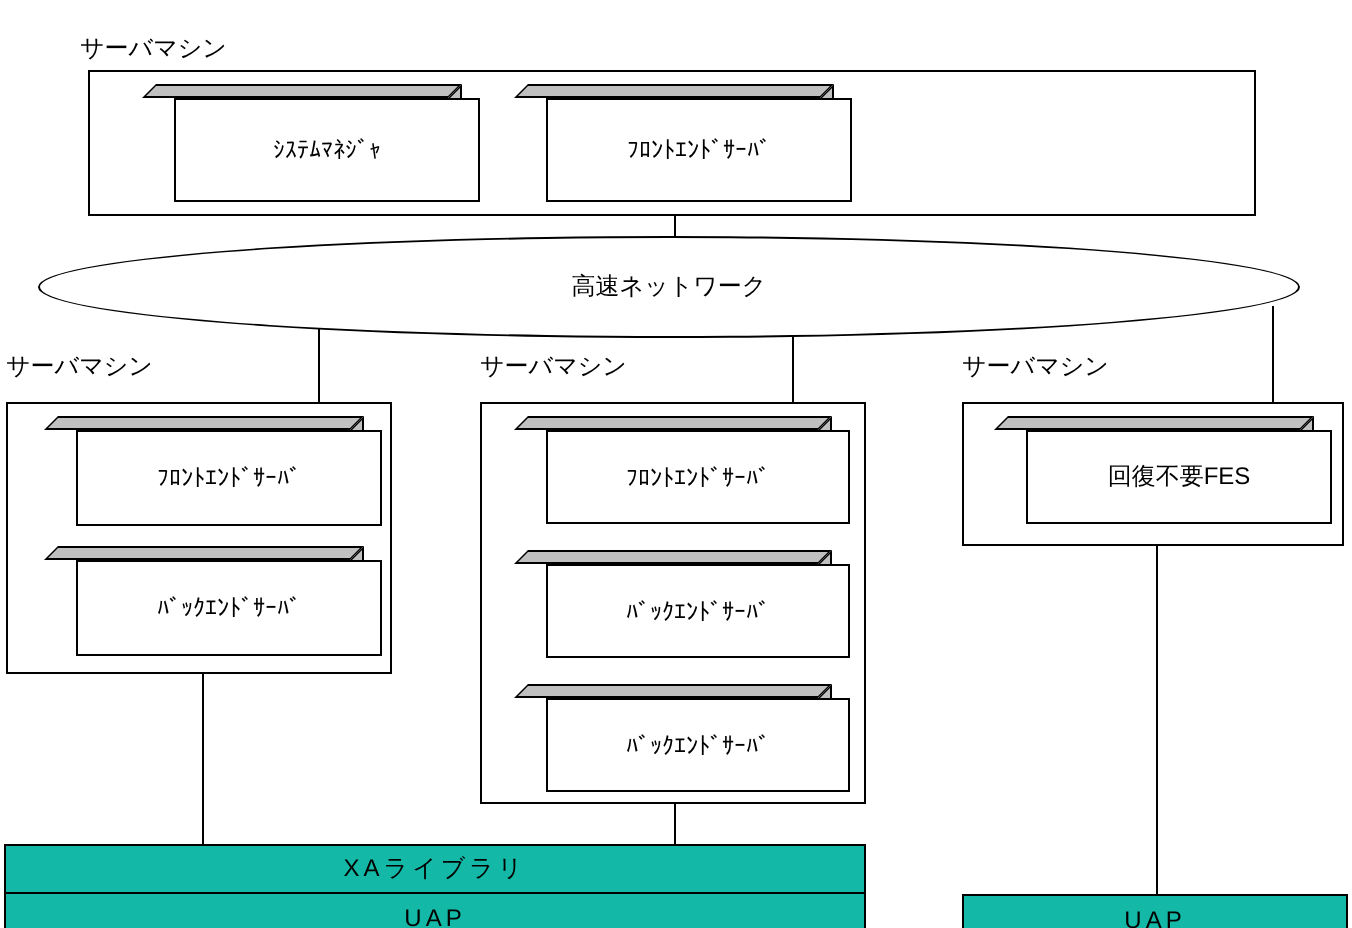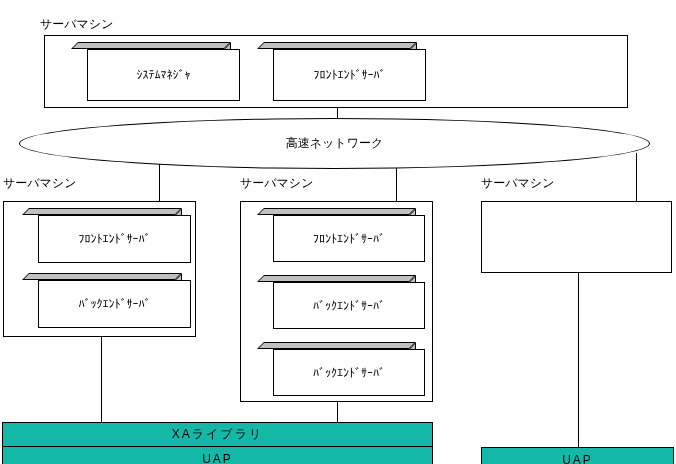--- a/index.html
+++ b/index.html
@@ -114,20 +114,27 @@
     <div class="face-top"></div>
     <div class="face-side"></div>
     <div class="face-front">
       <span>ﾊﾞｯｸｴﾝﾄﾞｻｰﾊﾞ</span>
     </div>
   </div>
 
   <div class="lbl" style="left:481px;top:164px;">サーバマシン</div>
   <div class="obox" style="left:481px;top:189px;width:191px;height:72px;"></div>
 
+  <div class="b3d" style="left:497px;top:203px;width:153px;height:47px;">
+    <div class="face-top"></div>
+    <div class="face-side"></div>
+    <div class="face-front">
+      <span>回復不要FES</span>
+    </div>
+  </div>
 
   <div class="vline" style="left:101px;top:324px;height:87px;"></div>
   <div class="vline" style="left:337px;top:389px;height:22px;"></div>
   <div class="vline" style="left:578px;top:260px;height:176px;"></div>
 
   <div class="bar" style="left:2px;top:410px;width:431px;height:25px;">
     <span>XAライブラリ</span>
   </div>
   <div class="bar" style="left:2px;top:434px;width:431px;height:26px;">
     <span>UAP</span>

